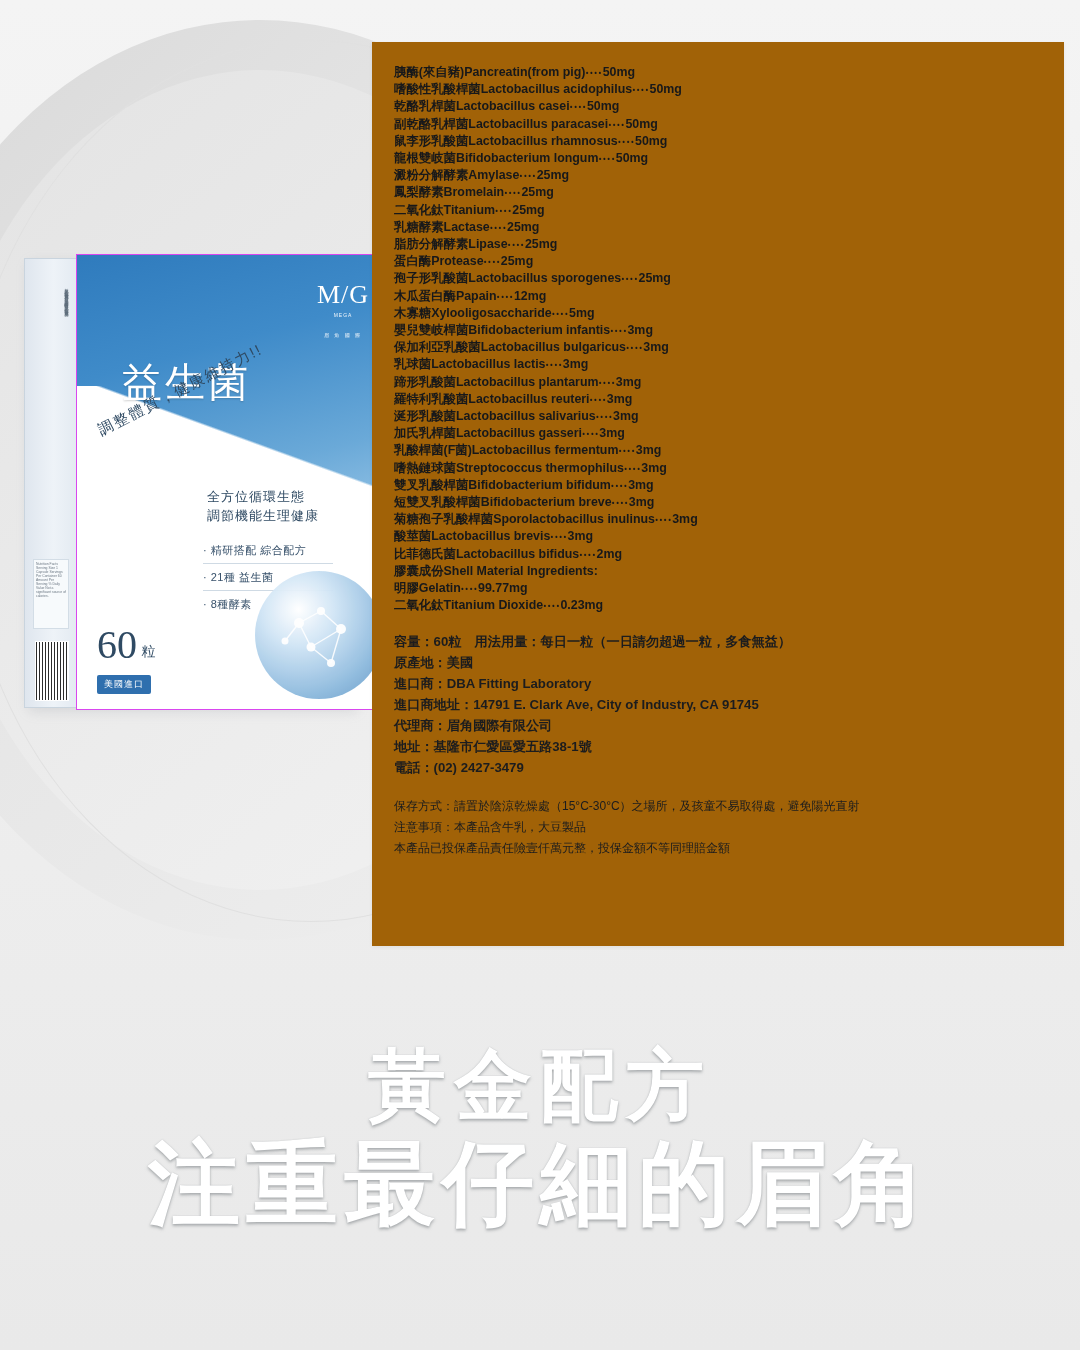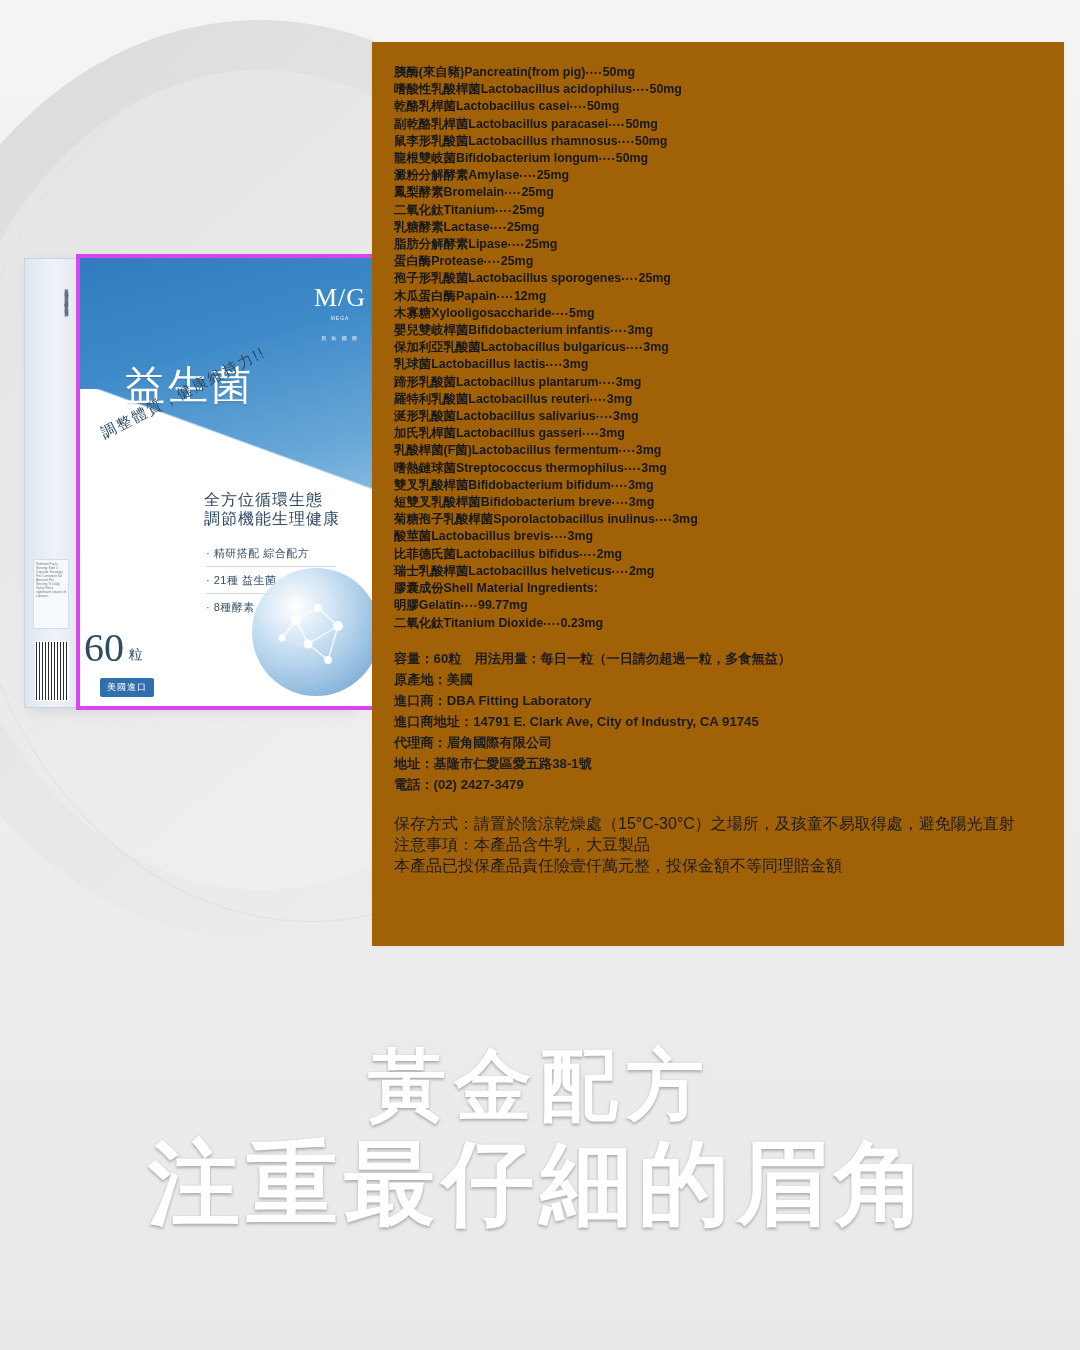--- a/index.html
+++ b/index.html
@@ -118,21 +118,21 @@
     border: 1px solid #ffffff;
   }
   
   .box-front {
     position: absolute;
     left: 58px;
     top: 6px;
     width: 316px;
     height: 456px;
     background: #ffffff;
-    border: 4px solid #d946ef;
+    border: 1px solid #d946ef;
     box-sizing: border-box;
     overflow: hidden;
   }
   .front-top {
     position: absolute;
     left: 0;
     top: 0;
     width: 100%;
     height: 250px;
     background: linear-gradient(165deg, #2f7bbd 0%, #3f8bc9 38%, #6aa9d8 78%, #8fc0e4 100%);
@@ -197,44 +197,44 @@
     top: 168px;
     font-size: 15px;
     color: #2f4a63;
     transform: rotate(-27deg);
     transform-origin: left top;
     letter-spacing: 2px;
     white-space: nowrap;
   }
   .front-sub {
     position: absolute;
-    left: 124px;
+    left: 130px;
     top: 232px;
-    font-size: 16px;
+    font-size: 13px;
     line-height: 19px;
     color: #2f4a63;
     letter-spacing: 1px;
   }
   .bullets {
     position: absolute;
     left: 126px;
     top: 282px;
     width: 130px;
     font-size: 11px;
     color: #36506a;
     letter-spacing: 0.5px;
   }
   .bullets div {
     padding: 6px 0 5px 0;
     border-bottom: 1px solid #cfdae4;
   }
   .bullets div:last-child { border-bottom: none; }
   .count-wrap {
     position: absolute;
-    left: 4px;
+    left: 20px;
     top: 370px;
     color: #2f4a63;
   }
   .count-num {
     font-size: 40px;
     font-family: "Liberation Serif", serif;
     line-height: 40px;
     display: inline-block;
   }
   .count-unit {
@@ -297,21 +297,21 @@
   }
   .meta {
     margin-top: 16px;
     font-size: 13.2px;
     line-height: 21px;
     color: #1b1c1e;
     font-weight: bold;
   }
   .notes {
     margin-top: 18px;
-    font-size: 16px;
+    font-size: 12px;
     line-height: 21px;
     color: #1b1c1e;
   }
 
   
   .headline {
     position: absolute;
     left: 0;
     top: 1040px;
     width: 1080px;
@@ -432,21 +432,20 @@
         <div class="row"><span>羅特利乳酸菌Lactobacillus reuteri</span><span class="dots">‧‧‧‧</span><span>3mg</span></div>
         <div class="row"><span>涎形乳酸菌Lactobacillus salivarius</span><span class="dots">‧‧‧‧</span><span>3mg</span></div>
         <div class="row"><span>加氏乳桿菌Lactobacillus gasseri</span><span class="dots">‧‧‧‧</span><span>3mg</span></div>
         <div class="row"><span>乳酸桿菌(F菌)Lactobacillus fermentum</span><span class="dots">‧‧‧‧</span><span>3mg</span></div>
         <div class="row"><span>嗜熱鏈球菌Streptococcus thermophilus</span><span class="dots">‧‧‧‧</span><span>3mg</span></div>
         <div class="row"><span>雙叉乳酸桿菌Bifidobacterium bifidum</span><span class="dots">‧‧‧‧</span><span>3mg</span></div>
         <div class="row"><span>短雙叉乳酸桿菌Bifidobacterium breve</span><span class="dots">‧‧‧‧</span><span>3mg</span></div>
         <div class="row"><span>菊糖孢子乳酸桿菌Sporolactobacillus inulinus</span><span class="dots">‧‧‧‧</span><span>3mg</span></div>
         <div class="row"><span>酸莖菌Lactobacillus brevis</span><span class="dots">‧‧‧‧</span><span>3mg</span></div>
         <div class="row"><span>比菲德氏菌Lactobacillus bifidus</span><span class="dots">‧‧‧‧</span><span>2mg</span></div>
-        <div class="row"><span>瑞士乳酸桿菌Lactobacillus helveticus</span><span class="dots">‧‧‧‧</span><span>2mg</span></div>
         <div class="ing-head">膠囊成份Shell Material Ingredients:</div>
         <div class="row"><span>明膠Gelatin</span><span class="dots">‧‧‧‧</span><span>99.77mg</span></div>
         <div class="row"><span>二氧化鈦Titanium Dioxide</span><span class="dots">‧‧‧‧</span><span>0.23mg</span></div>
       </div>
     <div class="meta" id="meta-block">
         <div>容量：60粒　用法用量：每日一粒（一日請勿超過一粒，多食無益）</div>
         <div>原產地：美國</div>
         <div>進口商：DBA Fitting Laboratory</div>
         <div>進口商地址：14791 E. Clark Ave, City of Industry, CA 91745</div>
         <div>代理商：眉角國際有限公司</div>

